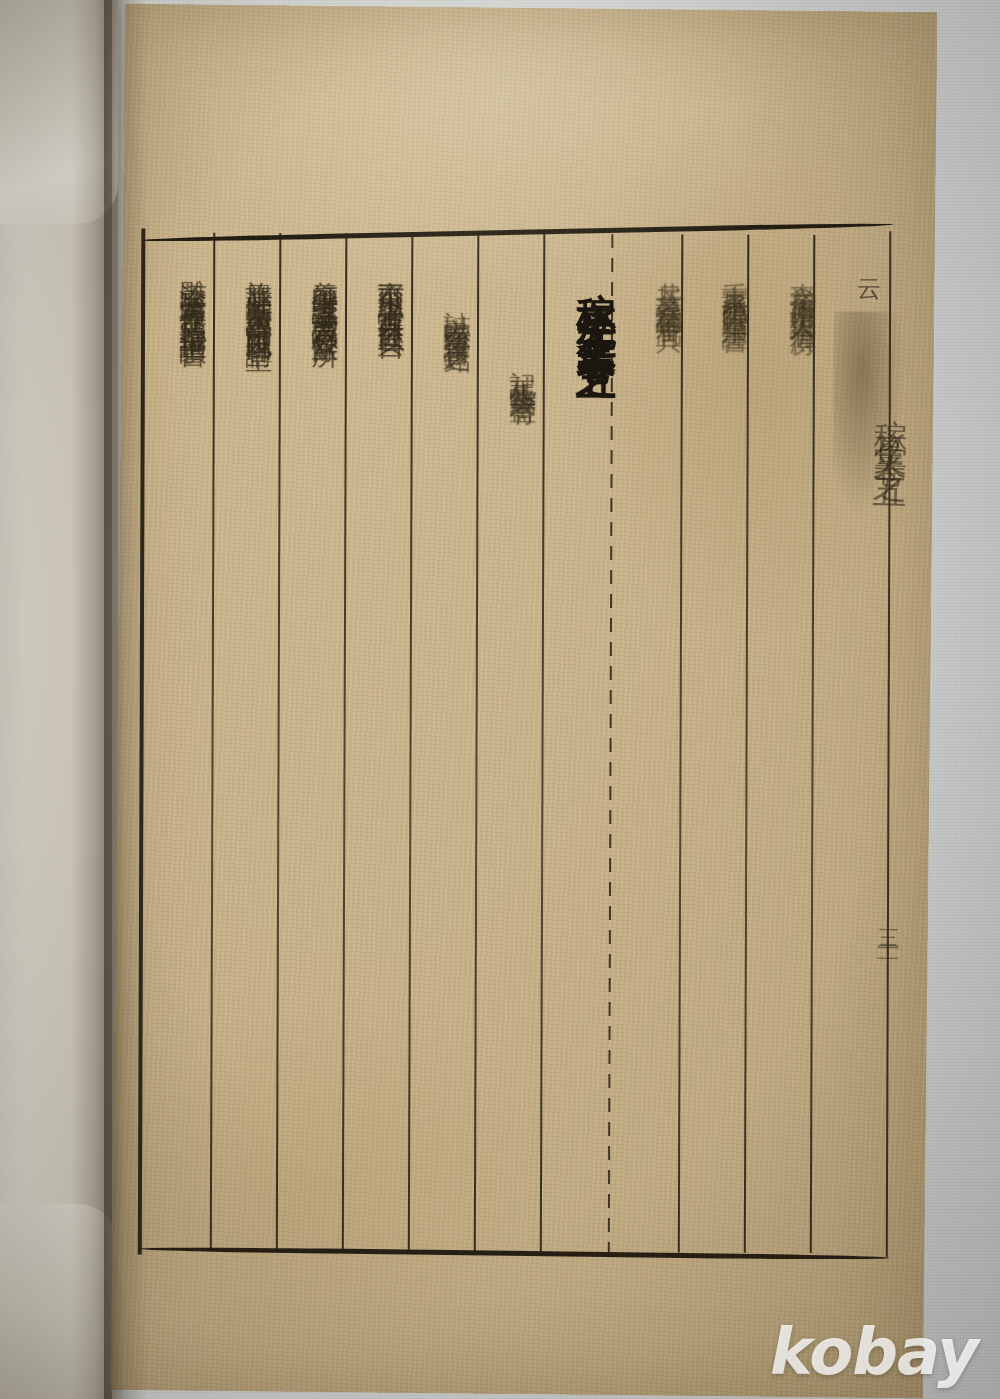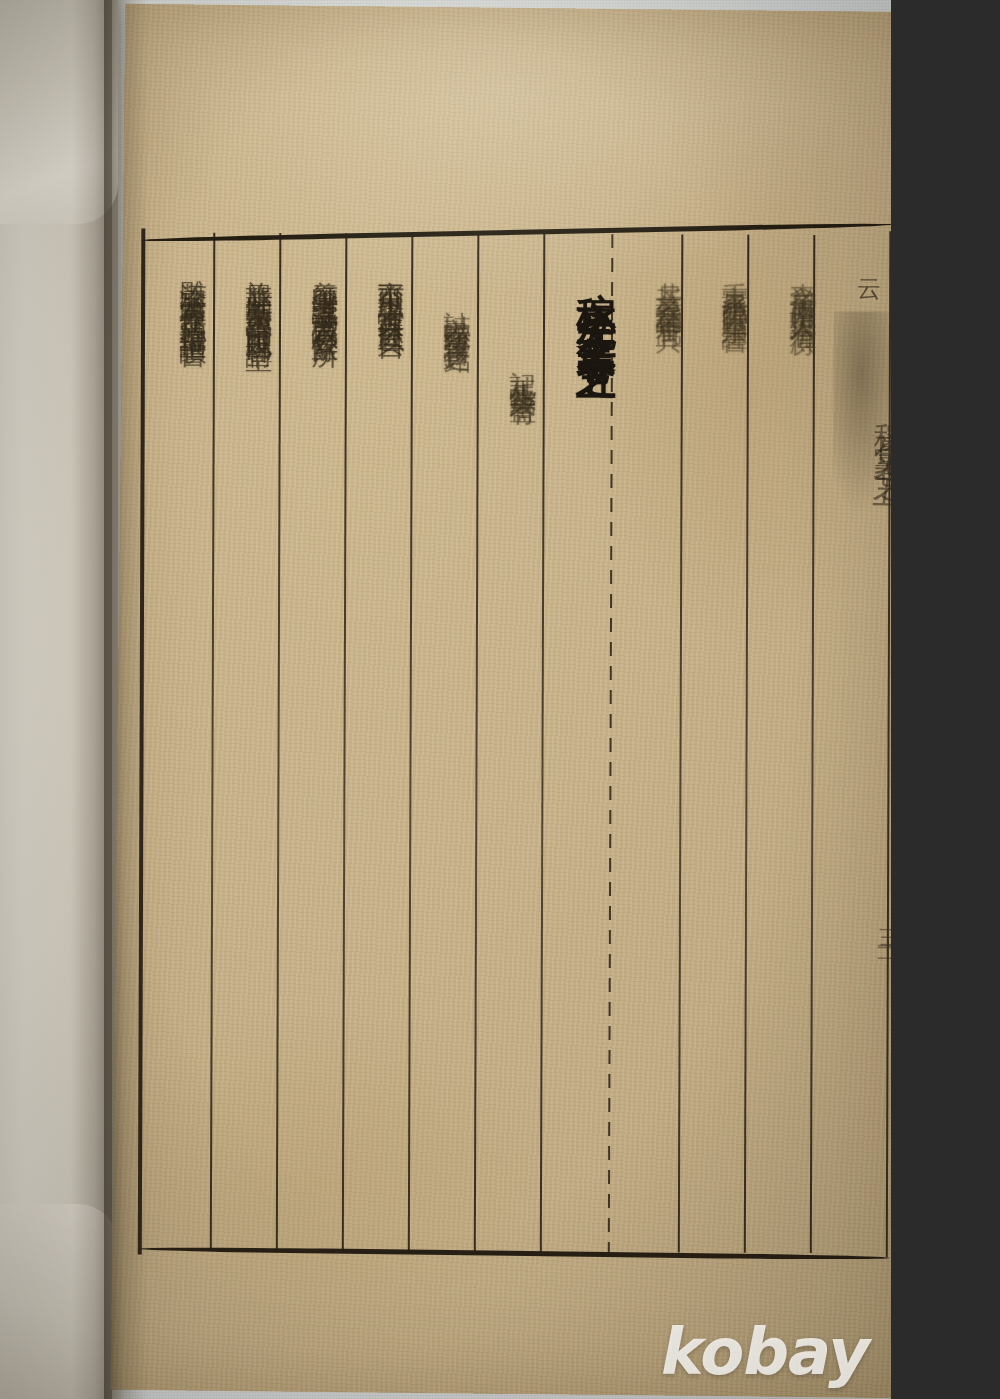--- a/index.html
+++ b/index.html
@@ -2,21 +2,21 @@
 <html><head>
 <meta charset="utf-8">
 <style>
   html, body {
     margin: 0;
     padding: 0;
     background: #2b2b2b;
   }
   .photo {
     position: relative;
-    width: 891px;
+    width: 1000px;
     height: 1399px;
     overflow: hidden;
     font-family: "DejaVu Serif", serif;
     
     background: linear-gradient(120deg, #d7d8d4 0%, #cfd2d0 35%, #c9ccca 70%, #c2c5c3 100%);
   }
 
   
   .bg-texture {
     position: absolute;

